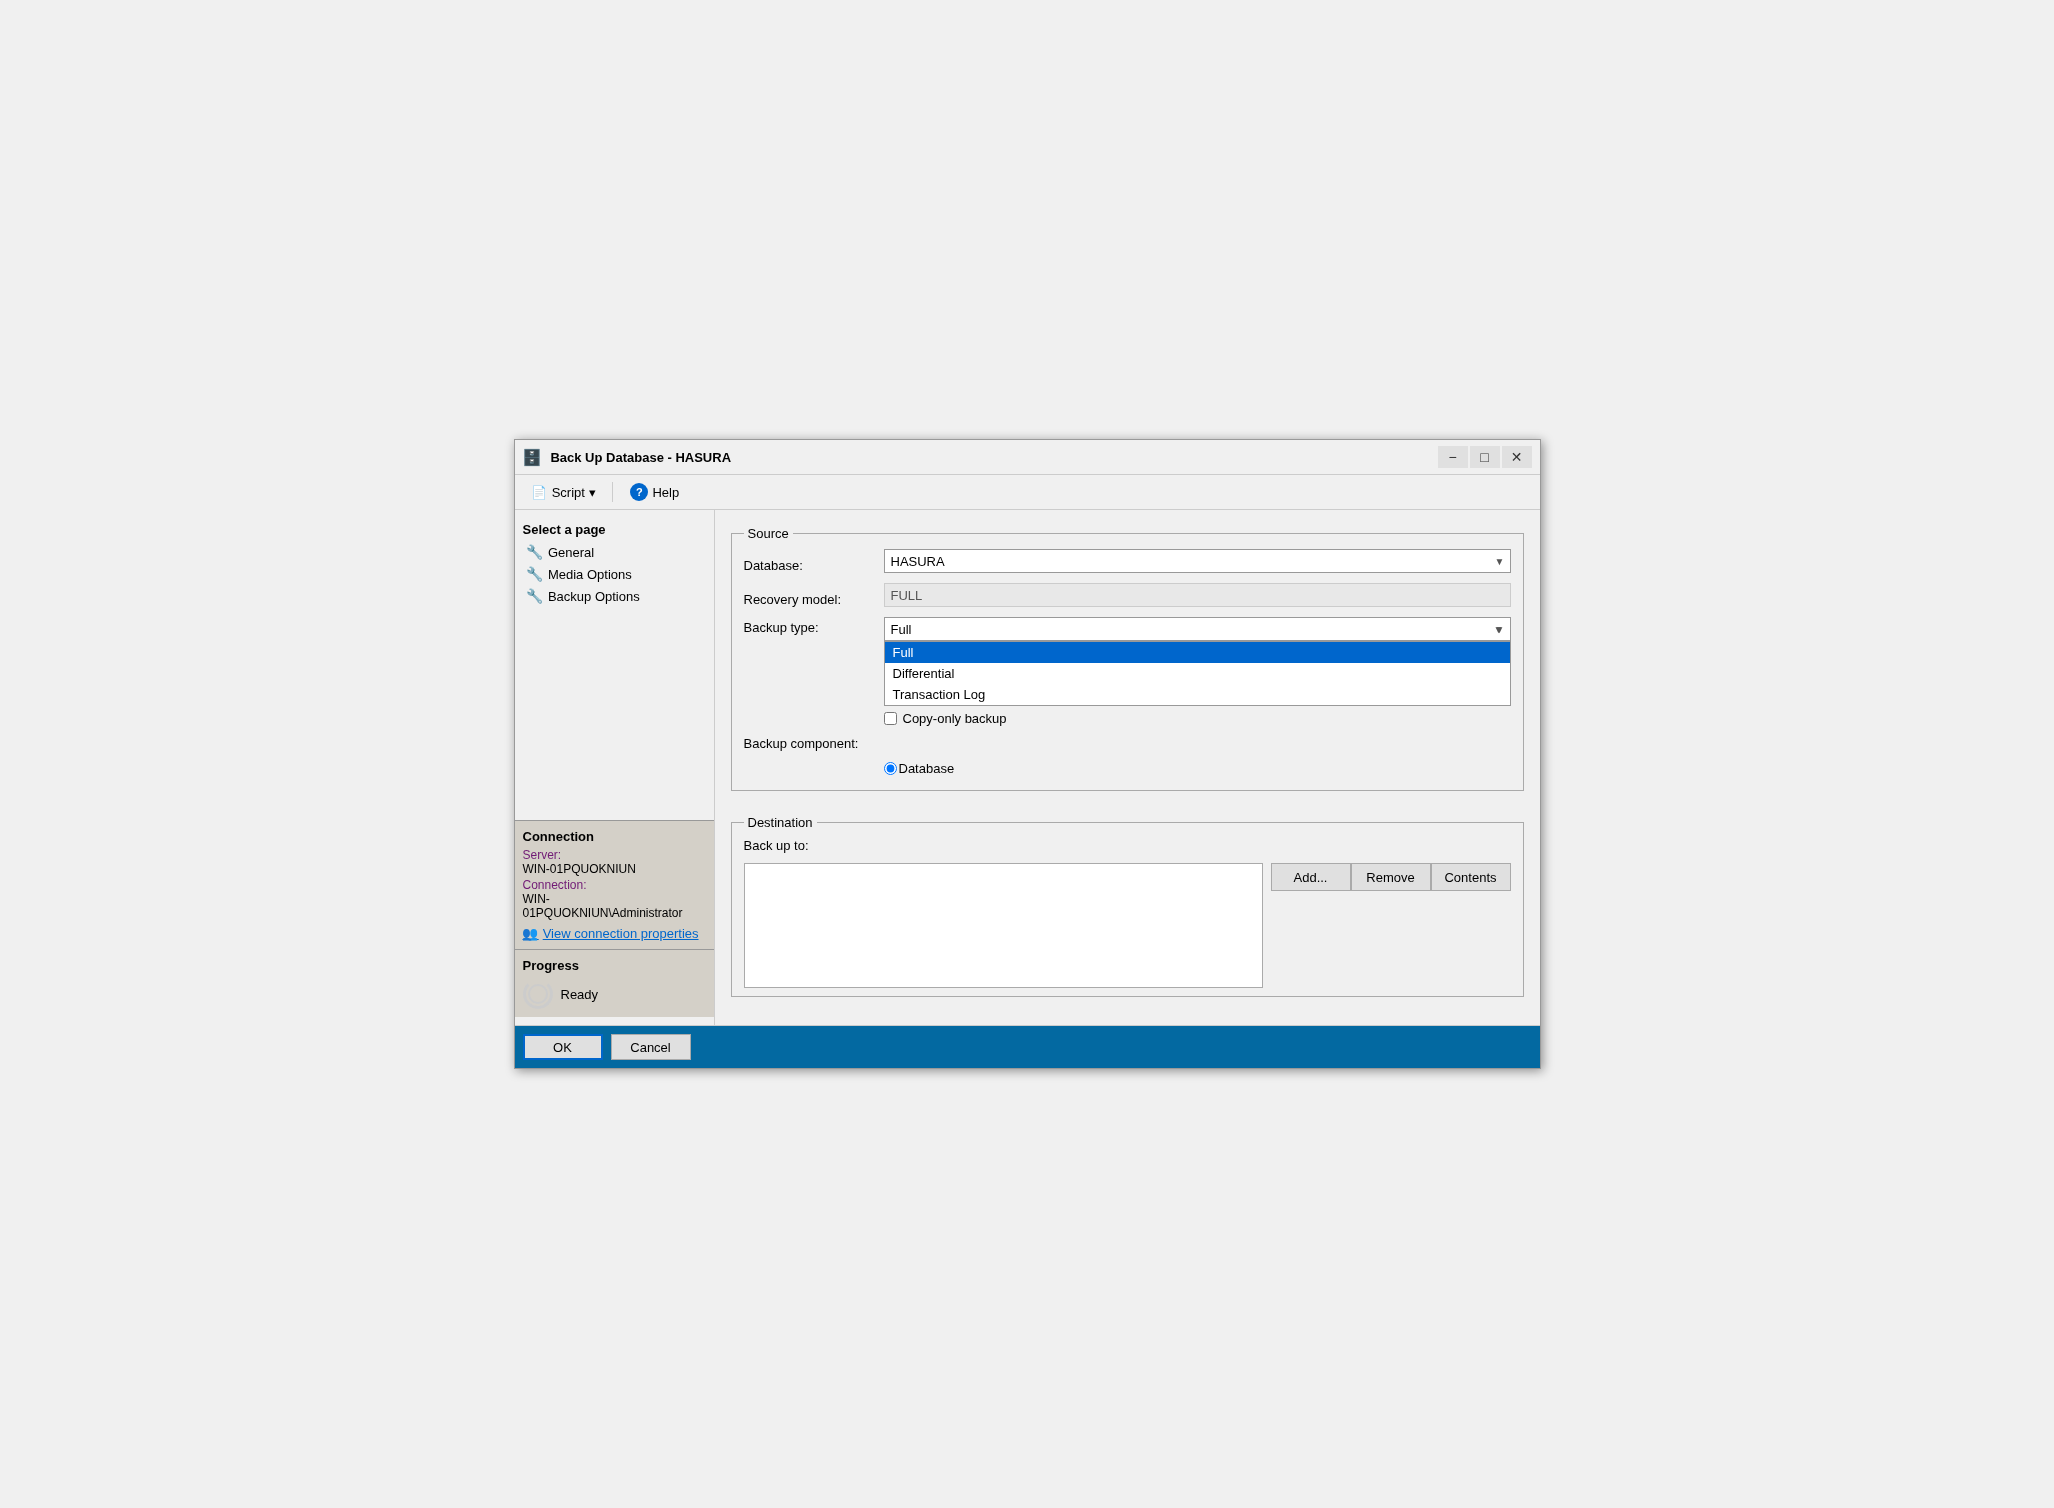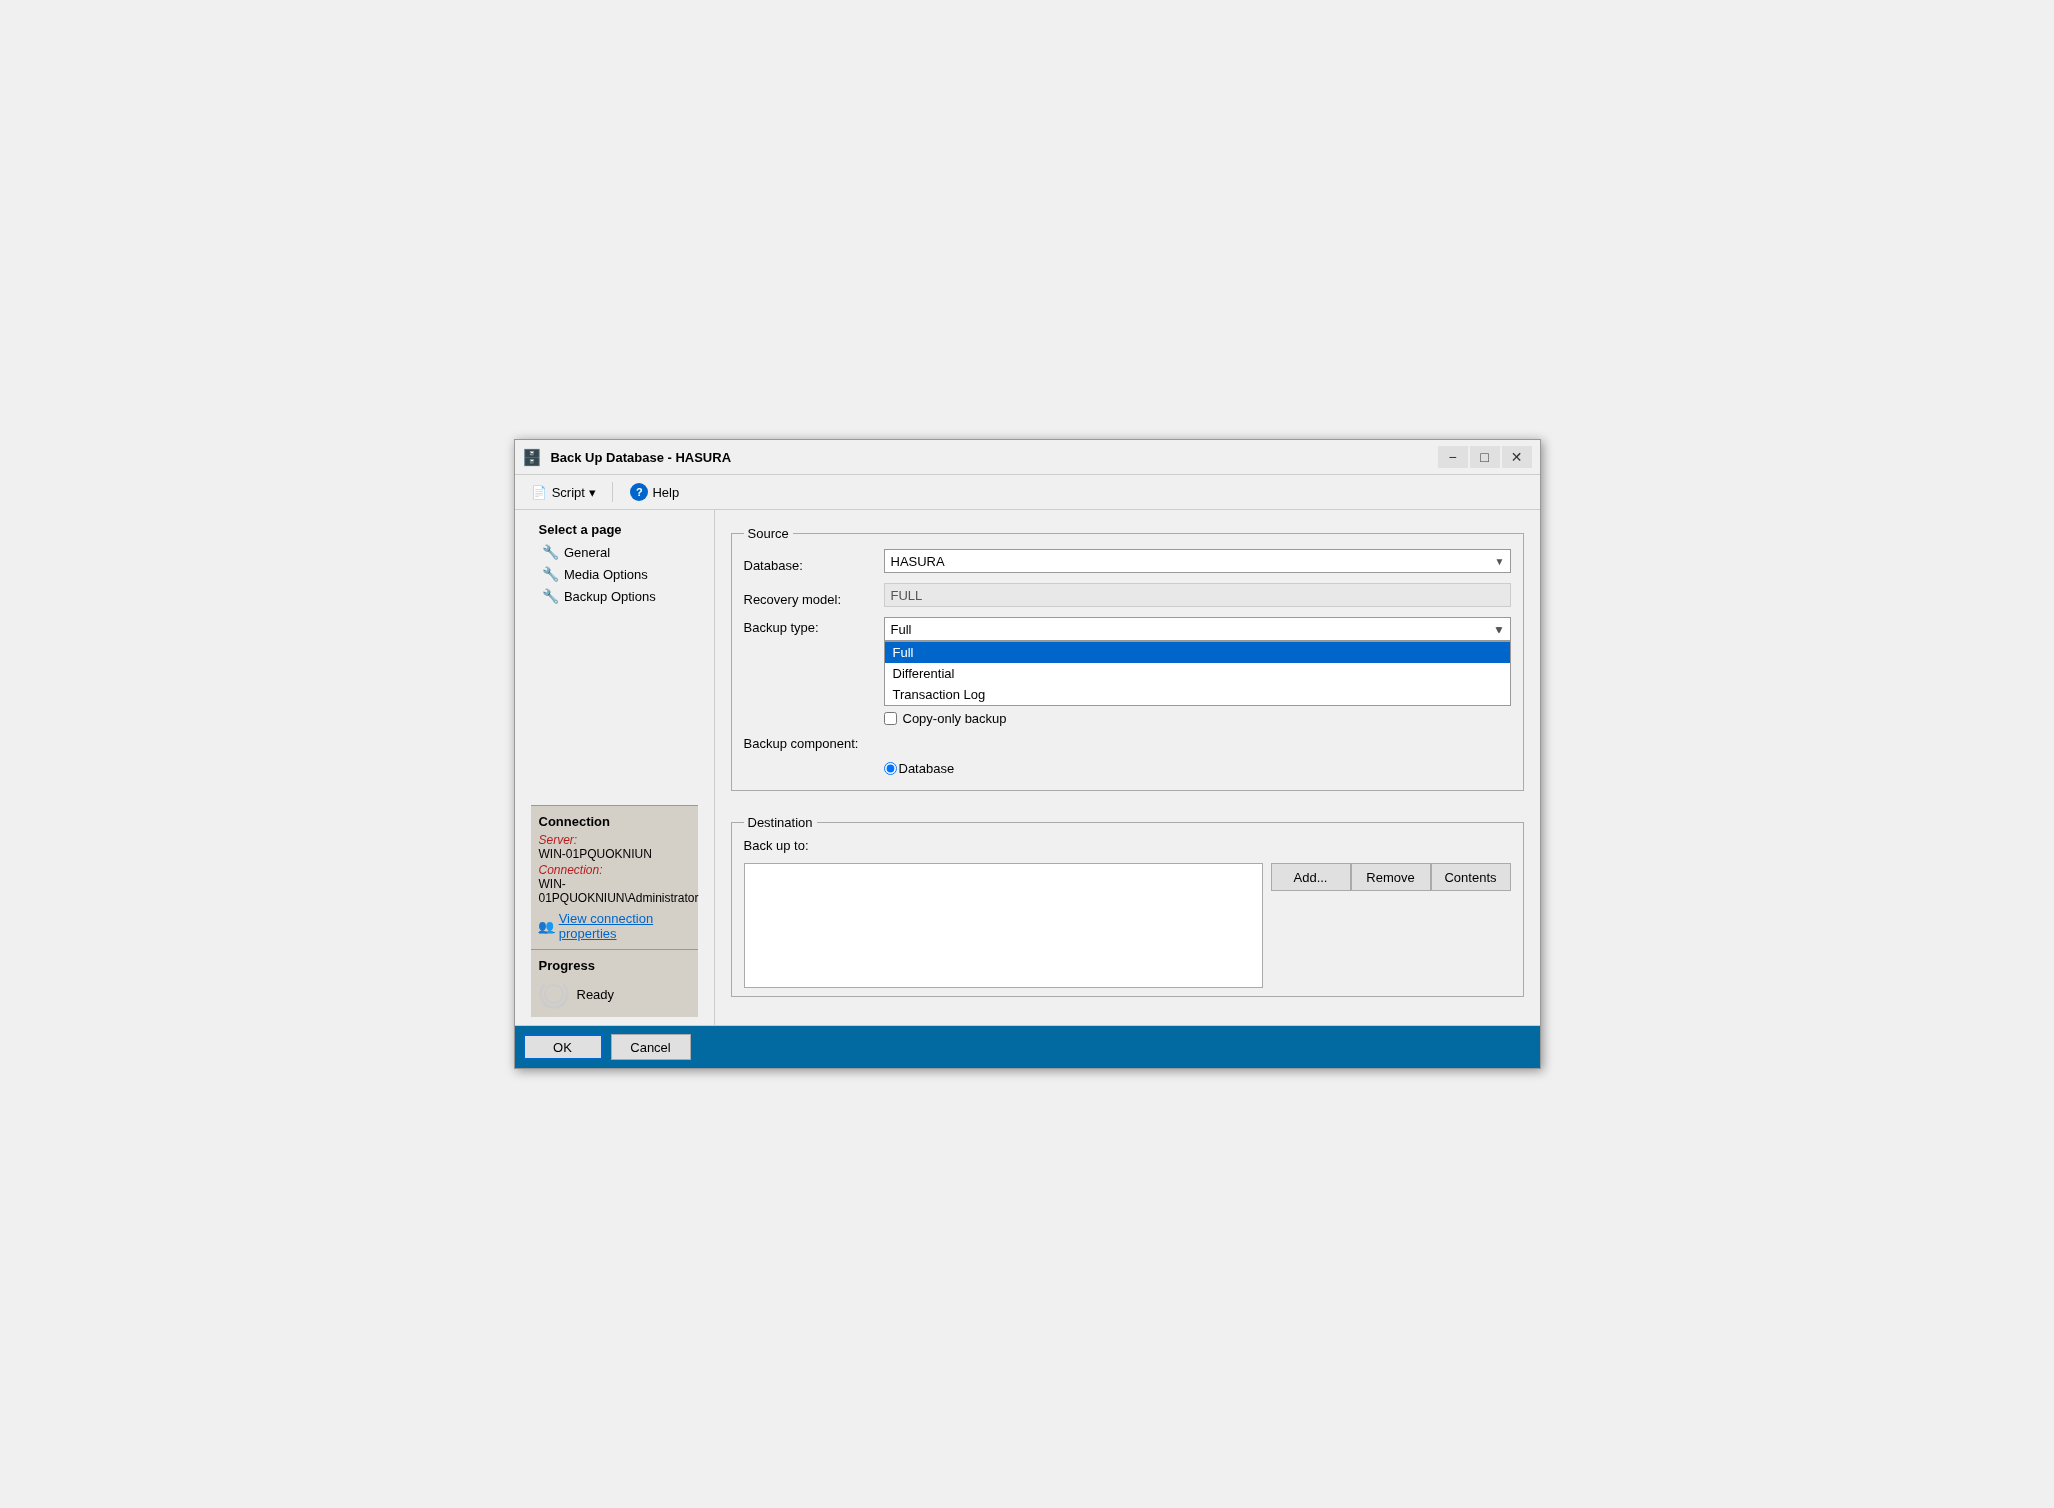--- a/index.html
+++ b/index.html
@@ -7,28 +7,28 @@
     .window { width: 1027px; background: #f0f0f0; border: 1px solid #999; box-shadow: 2px 2px 10px rgba(0,0,0,0.4); display: flex; flex-direction: column; }
     .title-bar { background: #f0f0f0; border-bottom: 1px solid #ccc; display: flex; align-items: center; padding: 6px 8px; gap: 8px; }
     .title-bar-icon { font-size: 16px; }
     .title-bar-text { flex: 1; font-weight: 600; font-size: 13px; color: #000; }
     .title-bar-controls { display: flex; gap: 2px; }
     .title-bar-btn { width: 30px; height: 22px; border: none; background: #e0e0e0; cursor: pointer; font-size: 14px; display: flex; align-items: center; justify-content: center; color: #333; }
     .toolbar { background: #f0f0f0; border-bottom: 1px solid #ccc; padding: 4px 8px; display: flex; align-items: center; gap: 4px; }
     .toolbar-btn { display: flex; align-items: center; gap: 4px; padding: 3px 8px; border: 1px solid transparent; background: transparent; cursor: pointer; font-size: 13px; }
     .toolbar-separator { width: 1px; height: 20px; background: #ccc; margin: 0 4px; }
     .main-content { display: flex; flex: 1; }
-    .sidebar { width: 200px; background: #f0f0f0; border-right: 1px solid #ccc; padding: 8px 16px; display: flex; flex-direction: column; }
+    .sidebar { width: 200px; background: #f0f0f0; border-right: 1px solid #ccc; padding: 8px 0; display: flex; flex-direction: column; }
     .sidebar-section-header { font-weight: 700; padding: 4px 8px; font-size: 13px; color: #000; }
     .sidebar-item { display: flex; align-items: center; gap: 4px; padding: 3px 12px; cursor: pointer; color: #000; }
     .sidebar-icon { color: #666; font-size: 14px; }
     .sidebar-spacer { flex: 1; }
     .sidebar-connection { padding: 8px; border-top: 1px solid #999; background: #d4d0c8; }
     .sidebar-connection-title { font-weight: 700; margin-bottom: 4px; }
-    .sidebar-connection-label { color: #b91c1c; font-size: 12px; font-style: italic; }
+    .sidebar-connection-label { color: #701a75; font-size: 12px; }
     .sidebar-connection-value { font-size: 12px; margin-bottom: 2px; }
     .sidebar-connection-link { color: #0066cc; text-decoration: underline; cursor: pointer; font-size: 12px; display: flex; align-items: center; gap: 4px; margin-top: 6px; }
     .sidebar-progress { padding: 8px; border-top: 1px solid #999; background: #d4d0c8; }
     .sidebar-progress-title { font-weight: 700; margin-bottom: 6px; }
     .progress-area { display: flex; align-items: center; gap: 8px; }
     .spinner { width: 30px; height: 30px; border-radius: 50%; border: 3px solid #ccc; border-top-color: transparent; display: flex; align-items: center; justify-content: center; position: relative; }
     .spinner-inner { width: 20px; height: 20px; border-radius: 50%; border: 2px solid #ccc; }
     .content-area { flex: 1; padding: 16px; background: #f0f0f0; display: flex; flex-direction: column; gap: 12px; position: relative; }
     .form-row { display: flex; align-items: flex-end; margin-bottom: 10px; }
     .form-row:last-child { margin-bottom: 0; }

